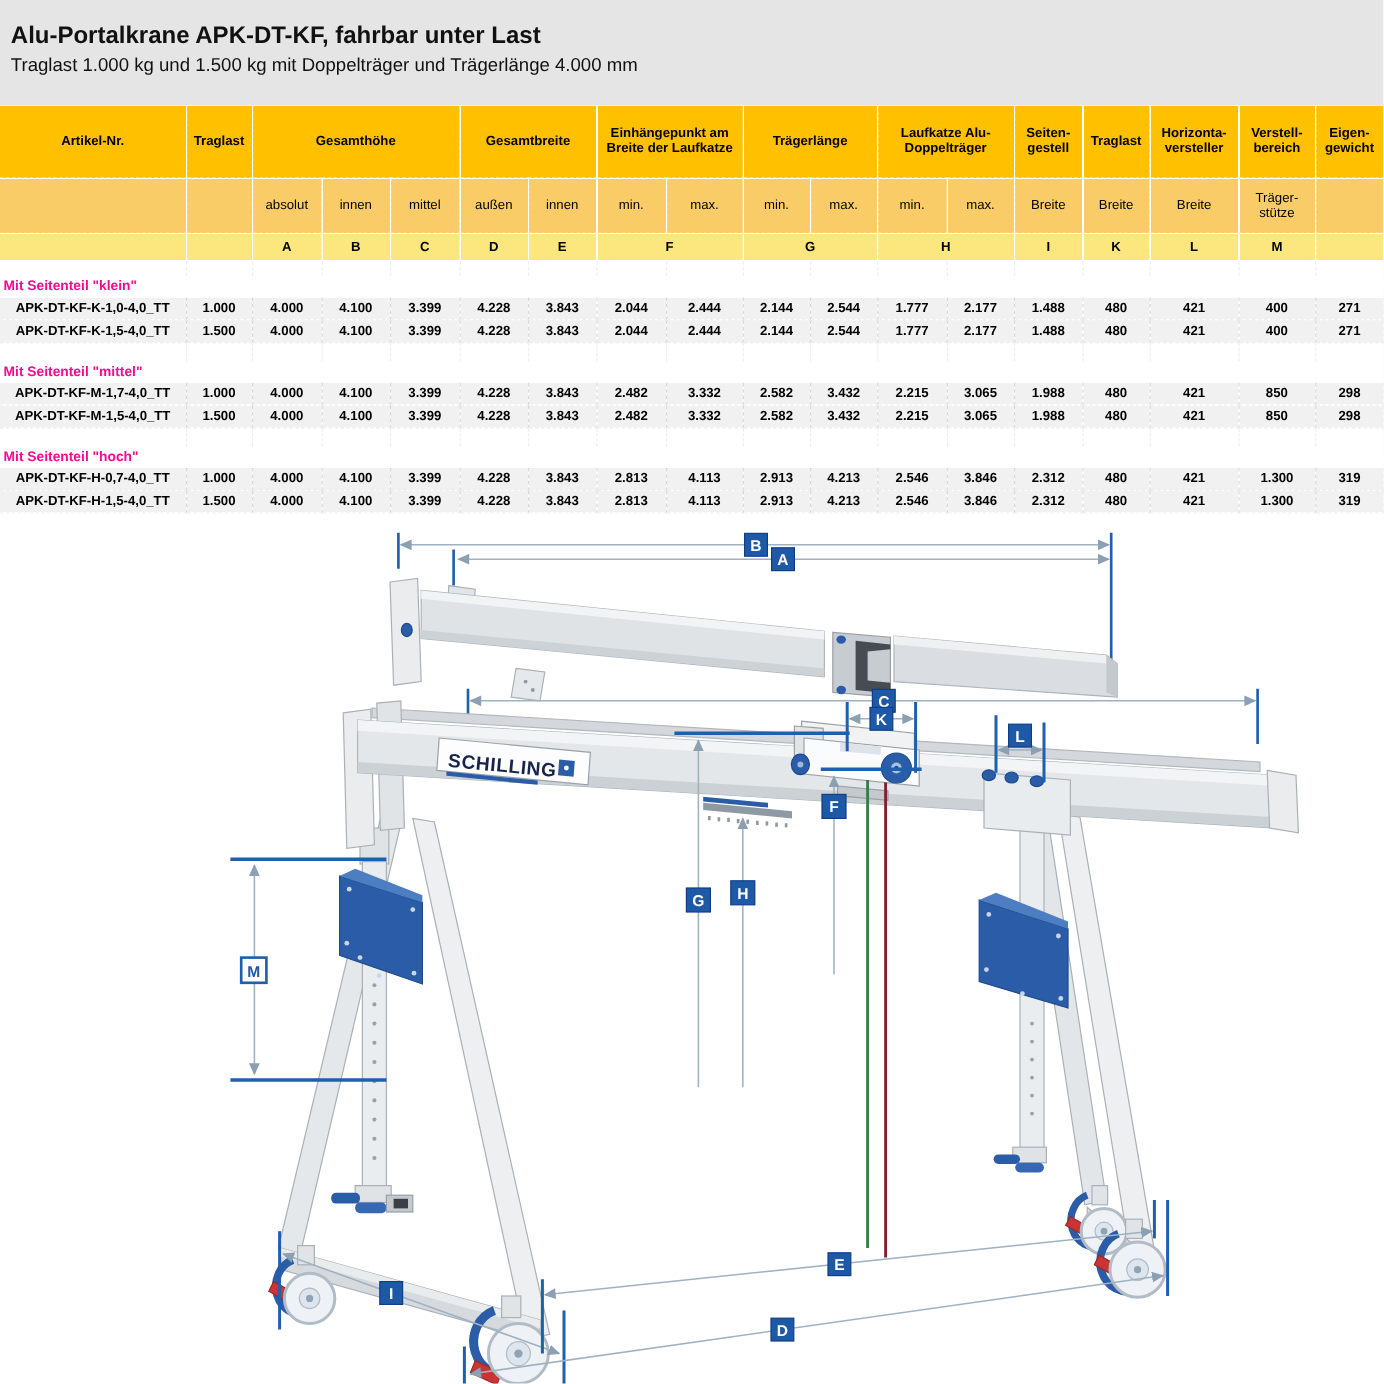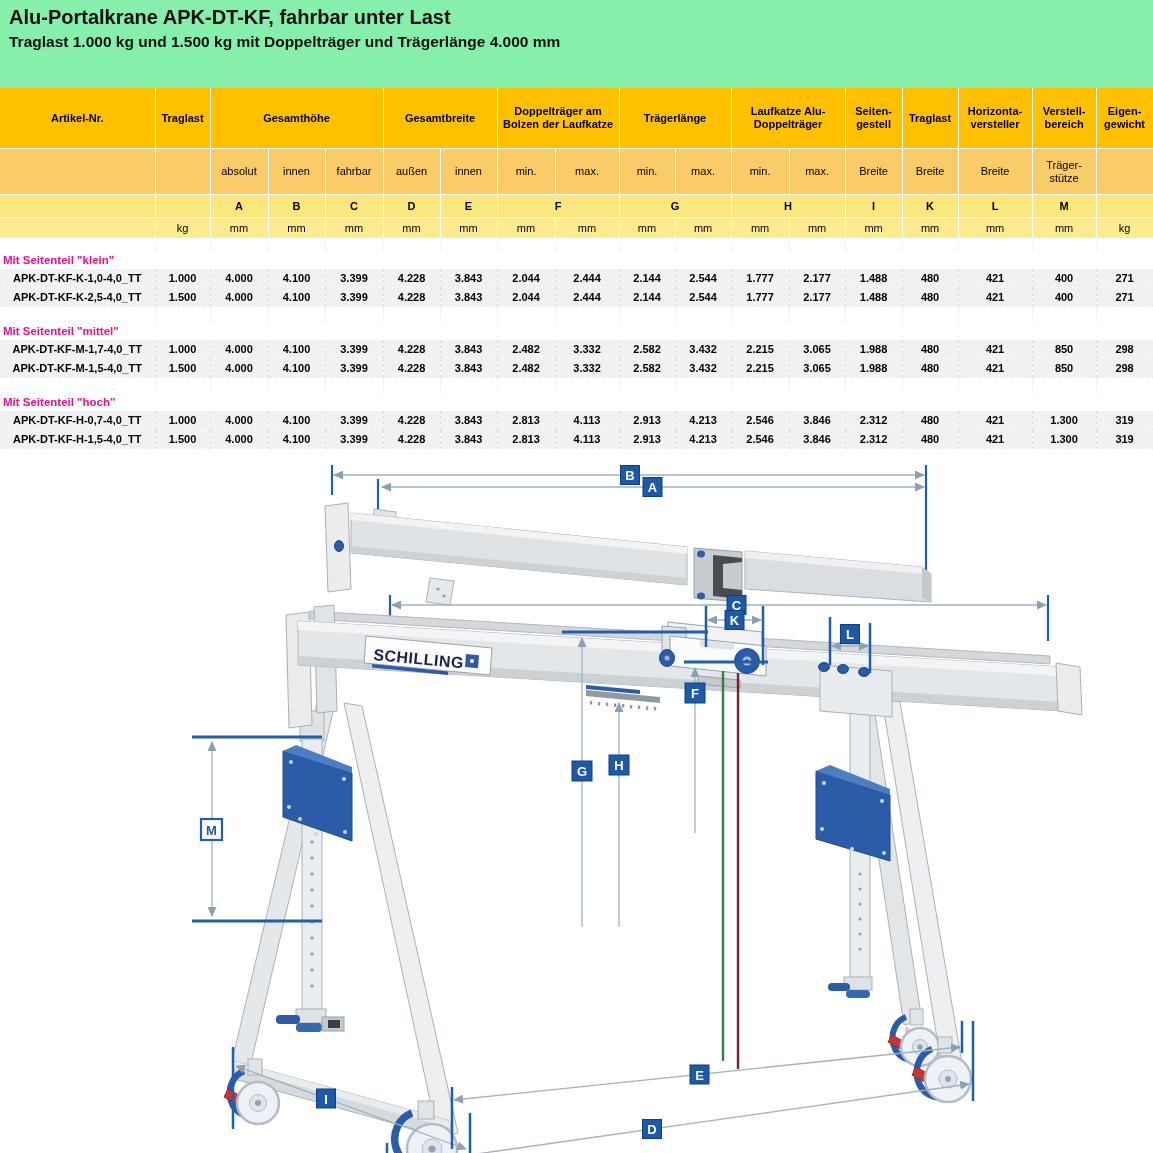--- a/index.html
+++ b/index.html
@@ -1,22 +1,22 @@
 <!DOCTYPE html>
 <html><head>
 <meta charset="utf-8">
 <style>
   html,body{margin:0;padding:0;background:#fff;}
   body{width:1153px;height:1153px;overflow:hidden;font-family:"Liberation Sans",sans-serif;}
   .page{width:1153px;height:1153px;display:flex;flex-direction:column;background:#fff;}
 
   
-  .band{background:#86efac;height:88px;box-sizing:border-box;padding:4px 10px 0 9px;flex:0 0 auto;}
+  .band{background:#e5e5e5;height:88px;box-sizing:border-box;padding:17px 10px 0 9px;flex:0 0 auto;}
   .band h1{margin:0;font-size:20px;line-height:26px;font-weight:bold;color:#111;}
-  .band h2{margin:2px 0 0;font-size:15.5px;line-height:20px;font-weight:bold;color:#111;}
+  .band h2{margin:2px 0 0;font-size:15.5px;line-height:20px;font-weight:normal;color:#111;}
 
   
   table.spec{width:1153px;table-layout:fixed;border-collapse:collapse;flex:0 0 auto;}
   table.spec th,table.spec td{padding:0 1px;overflow:hidden;}
   thead th{font-size:11px;text-align:center;vertical-align:middle;color:#000;
            border-right:1px dashed rgba(255,255,255,.85);border-bottom:1px dashed rgba(255,255,255,.85);}
   tr.r1 th{background:#ffc000;height:60px;font-weight:bold;line-height:13px;}
   tr.r2 th{background:#facc67;height:45px;font-weight:normal;line-height:13px;}
   tr.r3 th{background:#fbe77d;height:22px;font-weight:bold;}
   tr.r4 th{background:#fcec8f;height:20px;font-weight:normal;}
@@ -64,35 +64,35 @@
         <col style="width:74px">
       <col style="width:64px">
         <col style="width:57px">
     </colgroup>
     <thead>
       <tr class="r1">
         <th>Artikel-Nr.</th>
         <th>Traglast</th>
         <th colspan="3">Gesamthöhe</th>
         <th colspan="2">Gesamtbreite</th>
-        <th colspan="2">Doppelträger am Bolzen der Laufkatze</th>
+        <th colspan="2">Einhängepunkt am Breite der Laufkatze</th>
         <th colspan="2">Trägerlänge</th>
         <th colspan="2">Laufkatze Alu-Doppelträger</th>
         <th>Seiten-gestell</th>
         <th>Traglast</th>
         <th>Horizonta-versteller</th>
         <th>Verstell-bereich</th>
         <th>Eigen-gewicht</th>
       </tr>
       <tr class="r2">
         <th></th>
         <th></th>
         <th>absolut</th>
         <th>innen</th>
-        <th>fahrbar</th>
+        <th>mittel</th>
         <th>außen</th>
         <th>innen</th>
         <th>min.</th>
         <th>max.</th>
         <th>min.</th>
         <th>max.</th>
         <th>min.</th>
         <th>max.</th>
         <th>Breite</th>
         <th>Breite</th>
@@ -110,40 +110,20 @@
         <th>E</th>
         <th colspan="2">F</th>
         <th colspan="2">G</th>
         <th colspan="2">H</th>
         <th>I</th>
         <th>K</th>
         <th>L</th>
         <th>M</th>
         <th></th>
       </tr>
-      <tr class="r4">
-        <th></th>
-        <th>kg</th>
-        <th>mm</th>
-        <th>mm</th>
-        <th>mm</th>
-        <th>mm</th>
-        <th>mm</th>
-        <th>mm</th>
-        <th>mm</th>
-        <th>mm</th>
-        <th>mm</th>
-        <th>mm</th>
-        <th>mm</th>
-        <th>mm</th>
-        <th>mm</th>
-        <th>mm</th>
-        <th>mm</th>
-        <th>kg</th>
-      </tr>
     </thead>
     <tbody>
         <tr class="spacer">
           <td></td>
           <td></td>
           <td></td>
           <td></td>
           <td></td>
           <td></td>
           <td></td>
@@ -176,21 +156,21 @@
           <td>2.544</td>
           <td>1.777</td>
           <td>2.177</td>
           <td>1.488</td>
           <td>480</td>
           <td>421</td>
           <td>400</td>
           <td>271</td>
         </tr>
         <tr class="data">
-          <td>APK-DT-KF-K-2,5-4,0_TT</td>
+          <td>APK-DT-KF-K-1,5-4,0_TT</td>
           <td>1.500</td>
           <td>4.000</td>
           <td>4.100</td>
           <td>3.399</td>
           <td>4.228</td>
           <td>3.843</td>
           <td>2.044</td>
           <td>2.444</td>
           <td>2.144</td>
           <td>2.544</td>

